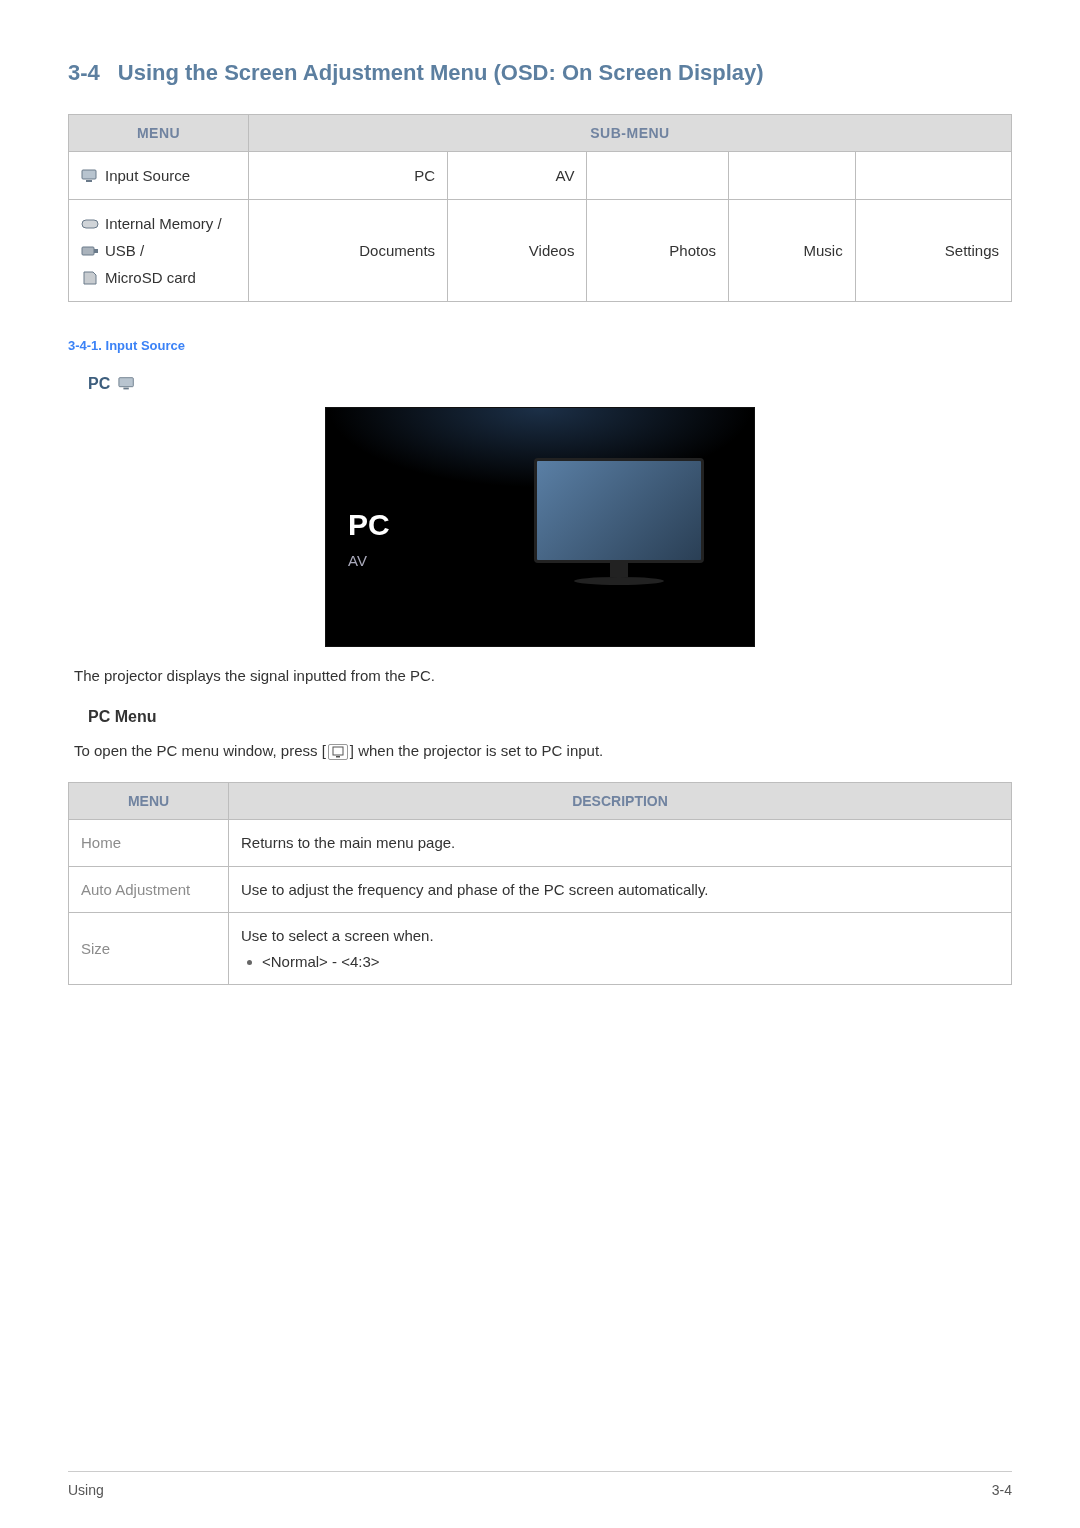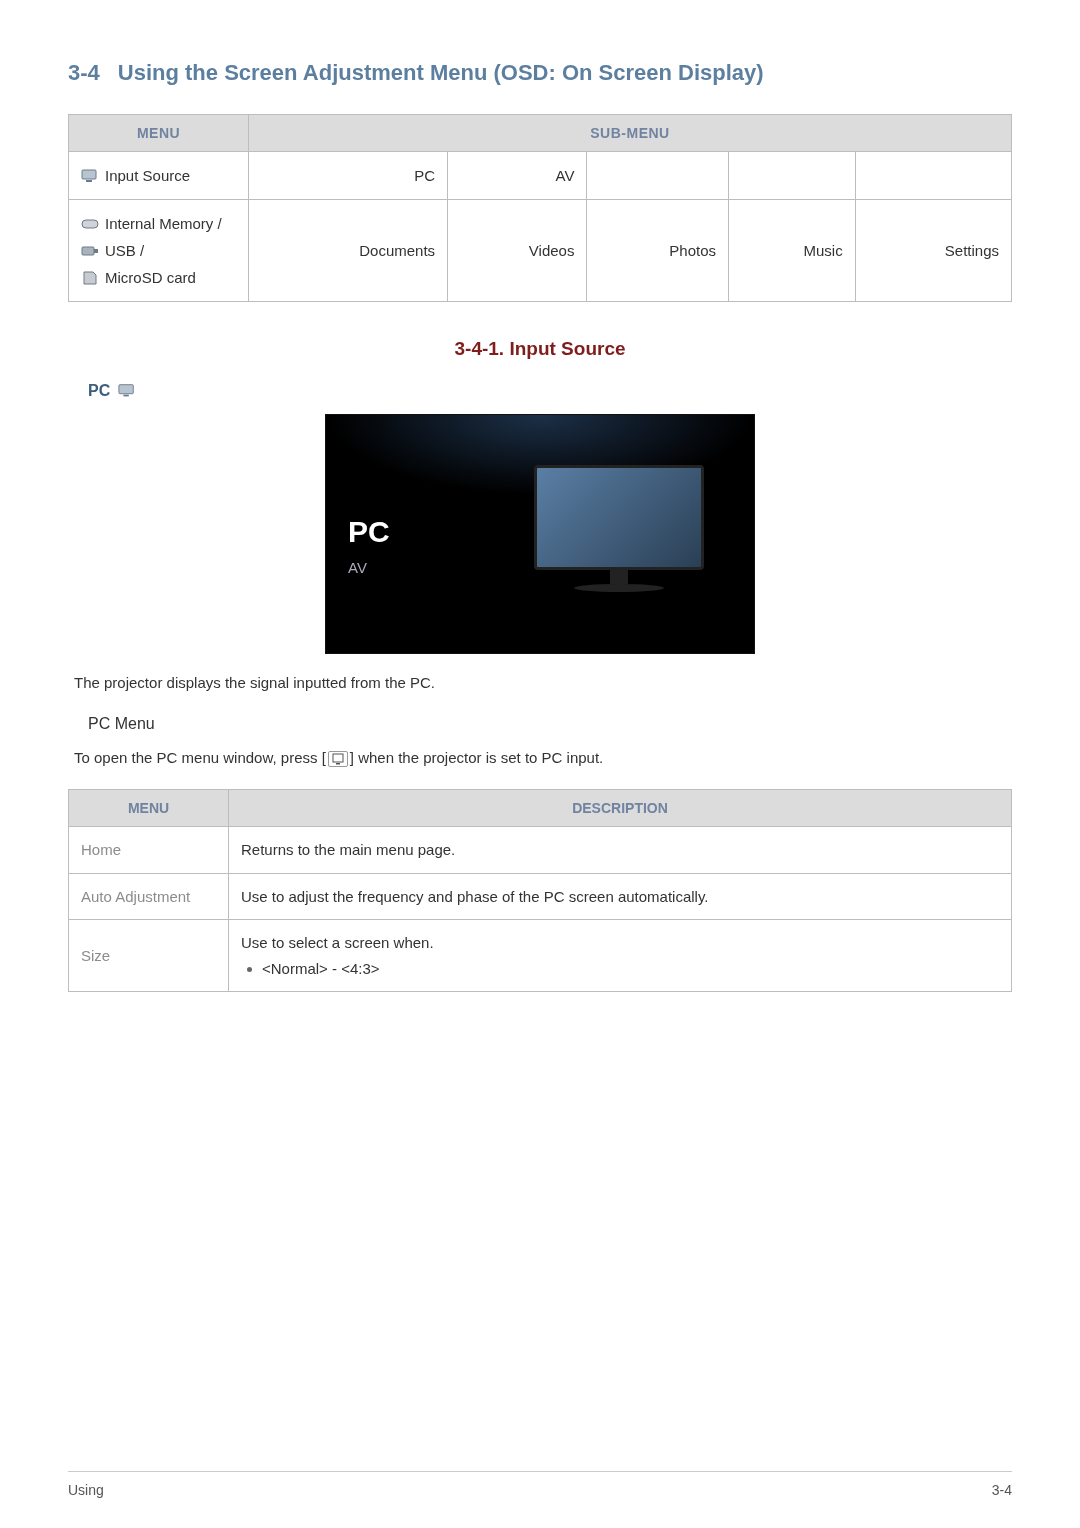--- a/index.html
+++ b/index.html
@@ -7,34 +7,34 @@
   .page { width: 1080px; min-height: 1528px; padding: 60px 68px 30px 68px; position: relative; }
   .section-title { font-size: 22px; font-weight: bold; color: #5c7fa0; margin-bottom: 28px; }
   .section-title .num { margin-right: 18px; }
   .sub-title-bold { font-size: 15px; font-weight: bold; color: #333; margin-bottom: 14px; }
   table.struct { width: 100%; border-collapse: collapse; font-size: 15px; }
   table.struct th, table.struct td { border: 1px solid #bdbdbd; padding: 10px 12px; text-align: right; vertical-align: middle; }
   table.struct th { background: #dcdcdc; color: #7083a0; font-weight: bold; text-align: center; font-size: 14px; letter-spacing: 0.5px; }
   .menu-cell { width: 180px; }
   .menu-item { display: flex; align-items: center; gap: 6px; line-height: 1.8; }
   .icon { display: inline-flex; width: 18px; height: 14px; align-items: center; justify-content: center; }
-  .h3 { font-size: 19px; font-weight: bold; color: #7f1d1d; margin: 36px 0 22px 0; text-align: center; }
+  .h3 { font-size: 13px; font-weight: bold; color: #3b82f6; margin: 36px 0 22px 0; }
   .h4 { font-size: 16px; font-weight: bold; color: #3d5e7d; margin-left: 20px; margin-bottom: 14px; display: flex; align-items: center; gap: 8px; }
   .osd-wrap { width: 100%; display: flex; justify-content: center; margin-bottom: 18px; }
   .osd { width: 430px; height: 240px; background: #000; border: 1px solid #111; position: relative; overflow: hidden; }
   .osd .glow { position: absolute; top: 0; left: 0; right: 0; height: 80px; background: radial-gradient(ellipse at 50% 0%, rgba(70,120,180,0.4), transparent 70%); }
   .osd .left { position: absolute; left: 22px; top: 100px; color: #fff; }
   .osd .pc-label { font-size: 30px; font-weight: bold; color: #fff; margin-bottom: 10px; }
   .osd .av-label { font-size: 15px; color: #aab; }
   .osd .monitor { position: absolute; right: 50px; top: 50px; }
   .monitor .screen { width: 170px; height: 105px; background: linear-gradient(135deg, #5a7fa5, #2a3f55); border: 3px solid #222; border-radius: 4px; }
   .monitor .stand-neck { width: 18px; height: 14px; background: #222; margin: 0 auto; }
   .monitor .stand-base { width: 90px; height: 8px; background: #222; margin: 0 auto; border-radius: 50%; }
   .body-text { font-size: 15px; color: #333; margin-left: 6px; margin-bottom: 20px; line-height: 1.5; }
-  .h5 { font-size: 16px; font-weight: normal; color: #333; margin-left: 20px; margin-bottom: 14px; margin-top: 12px; }
+  .h5 { font-size: 16px; font-weight: bold; color: #333; margin-left: 20px; margin-bottom: 14px; margin-top: 12px; }
   .inline-icon { display: inline-flex; vertical-align: middle; border: 1px solid #999; border-radius: 2px; padding: 1px 3px; margin: 0 2px; }
   table.desc { width: 100%; border-collapse: collapse; font-size: 15px; margin-left: 0; }
   table.desc th, table.desc td { border: 1px solid #bdbdbd; padding: 10px 12px; vertical-align: top; }
   table.desc th { background: #dcdcdc; color: #7083a0; font-weight: bold; text-align: center; font-size: 14px; }
   table.desc td.menu-col { width: 160px; text-align: left; color: #8c8c8c; vertical-align: middle; }
   table.desc td.desc-col { line-height: 1.7; }
   .bullet { display: inline-block; width: 5px; height: 5px; background: #666; border-radius: 50%; margin-right: 10px; margin-left: 6px; vertical-align: middle; }
   .footer { position: absolute; bottom: 30px; left: 68px; right: 68px; border-top: 1px solid #ccc; padding-top: 10px; display: flex; justify-content: space-between; font-size: 14px; color: #555; }
 </style>
 </head>

